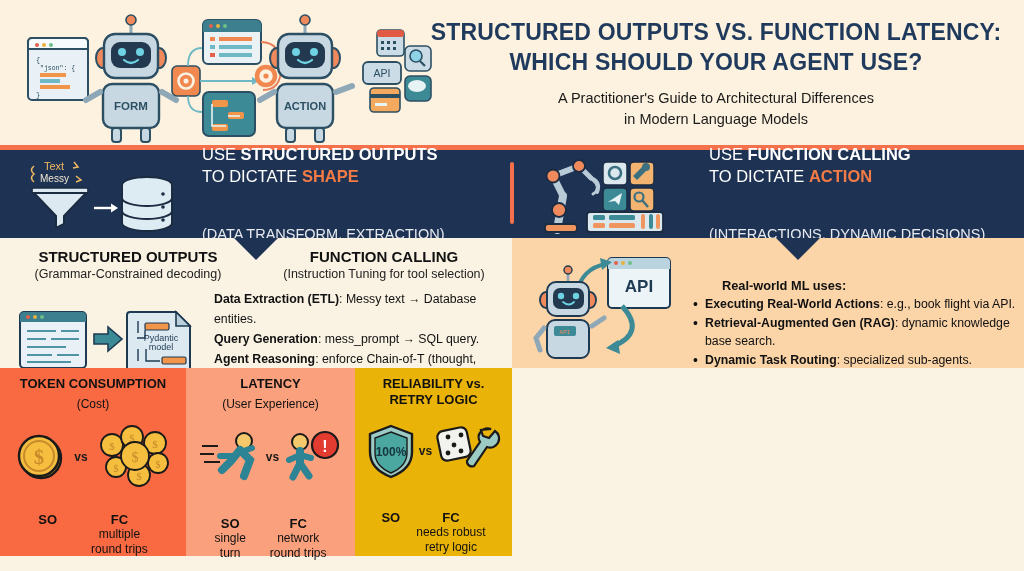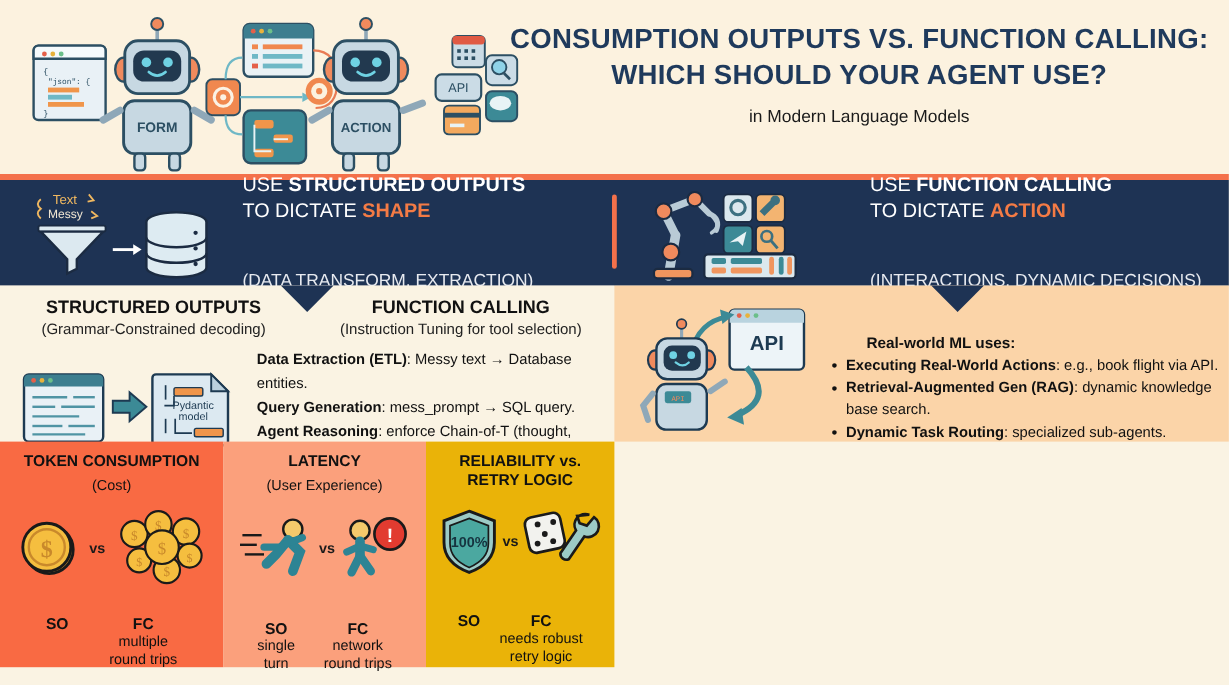--- a/index.html
+++ b/index.html
@@ -18,21 +18,21 @@
   .title-wrap { position:absolute; left:408px; top:18px; width:616px; text-align:center; }
   .title-line { font-weight:bold; font-size:23px; letter-spacing:.2px; color:#1F3A5C; line-height:1.3; }
   .subtitle { margin-top:10px; font-size:14.5px; color:#1A1A1A; line-height:1.45; }
 
   .orange-rule { position:absolute; left:0; top:145px; width:1024px; height:5px; background:#F4714B; }
 
   
   .banner { position:absolute; left:0; top:150px; width:1024px; height:88px; background:#1E3354; display:flex; }
   .banner-half { position:relative; flex:1; display:flex; align-items:center; }
   .banner-half.left { padding-left:10px; }
-  .banner-half.right { padding-left:24px;gap:16px; }
+  .banner-half.right { padding-left:24px; }
   .banner-divider { position:absolute; left:510px; top:162px; width:4px; height:62px; background:#F4714B; border-radius:2px; }
   .banner-text { color:#FFFFFF; line-height:1.32; }
   .bt1 { font-size:16.5px; font-weight:normal; }
   .bt1 b { font-weight:bold; }
   .bt2 { font-size:16.5px; }
   .accent { color:#F47B45; font-weight:bold; }
   .bt3 { font-size:14.5px; color:#E7EAF0;margin-top:37px; }
 
   
   .mid { position:absolute; left:0; top:238px; width:1024px; height:130px; display:flex; }
@@ -196,23 +196,24 @@
         </g>
         <g>
           <rect x="370" y="88" width="30" height="24" rx="4" fill="#F3A95E" stroke="#2C4F63" stroke-width="1.6"></rect>
           <rect x="370" y="94" width="30" height="4" fill="#2C4F63"></rect>
           <rect x="375" y="103" width="12" height="3" fill="#E8F3F5"></rect>
         </g>
       </svg>
     </div>
 
     <div class="title-wrap">
-      <div class="title-line">CONSUMPTION OUTPUTS VS. FUNCTION CALLING:</div>
+      <div class="title-line">STRUCTURED OUTPUTS VS. FUNCTION LATENCY:</div>
       <div class="title-line">WHICH SHOULD YOUR AGENT USE?</div>
       <div class="subtitle">
+        <div>A Practitioner's Guide to Architectural Differences</div>
         <div>in Modern Language Models</div>
       </div>
     </div>
   </div>
 
   <div class="orange-rule"></div>
 
   <div class="banner">
     <div class="banner-half left">
       <svg width="170" height="84" viewBox="0 0 170 84">

